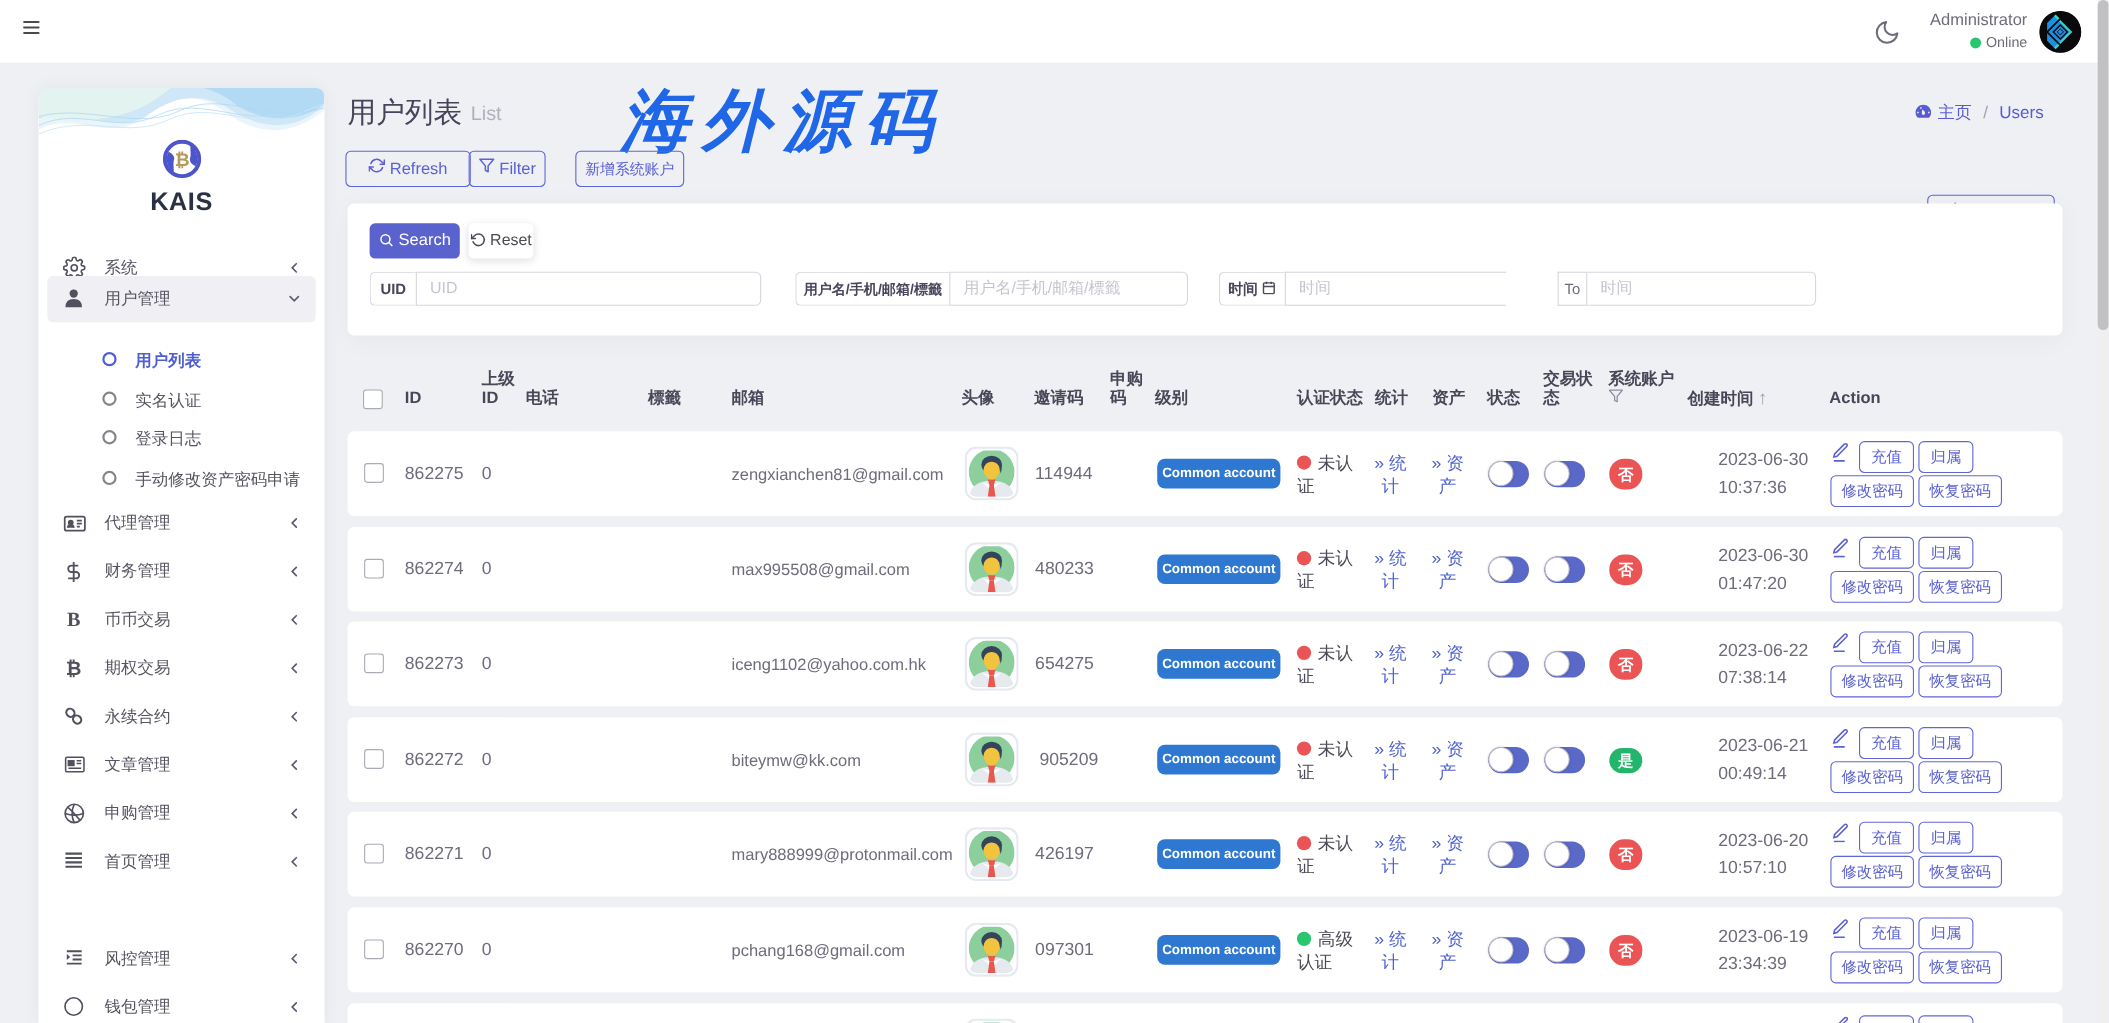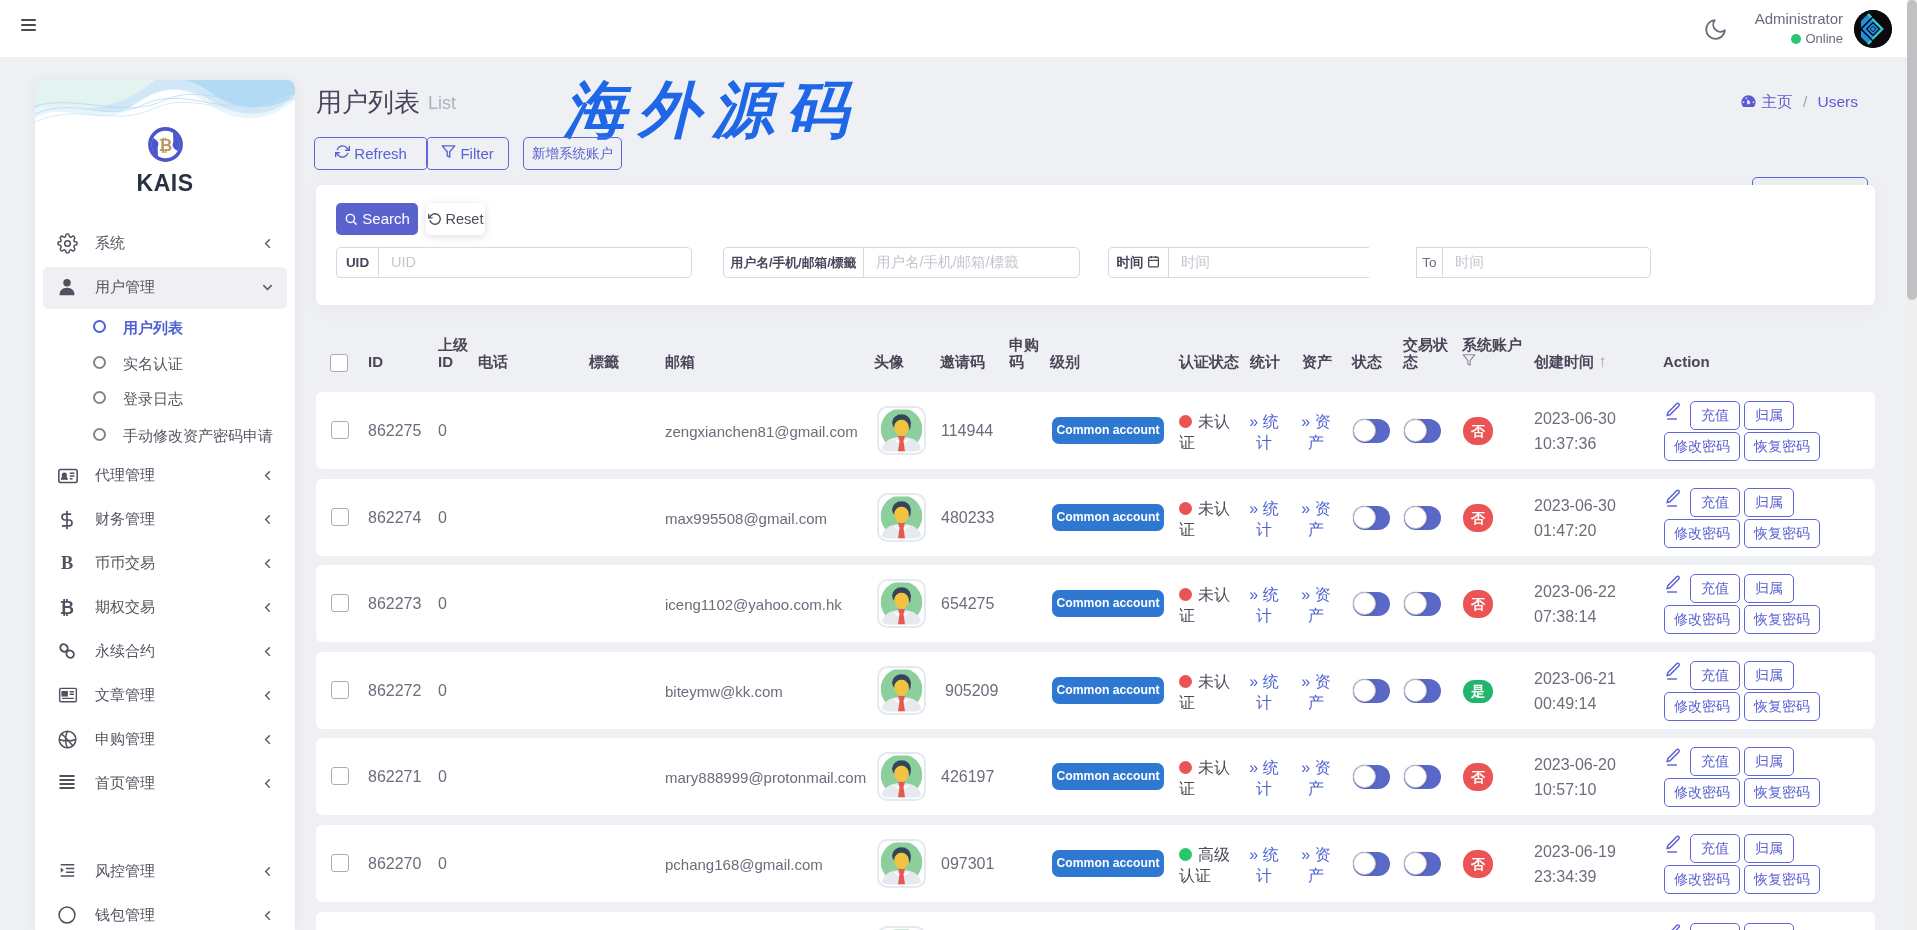--- a/index.html
+++ b/index.html
@@ -56,21 +56,21 @@
 .row { position:absolute; left:316px; width:1559px; height:77px; background:#fff; border-radius:6px; }
 .cell { position:absolute; font-size:16px; color:#6e6b7b; }
 .ckb { position:absolute; width:18px; height:18px; border:1px solid #abaab6; border-radius:3px; background:#fff; }
 .badge-ca { position:absolute; width:112px; height:27px; background:#2e78d2; border-radius:7px; color:#fff; font-size:12.2px; font-weight:bold; text-align:center; line-height:27px; white-space:nowrap; }
 .vdot { display:inline-block; width:13px; height:13px; border-radius:50%; vertical-align:-1px; margin-right:6px; }
 .link2 { color:#5064cf; font-size:16px; line-height:21px; }
 .toggle { position:absolute; width:37px; height:24px; background:#5a68c8; border-radius:12px; }
 .toggle .knob { position:absolute; left:0px; top:0px; width:23px; height:23px; background:#fff; border:0.5px solid #b9b9c8; border-radius:50%; box-shadow:0 0 2px rgba(0,0,0,.25); }
 .sysbadge { position:absolute; width:30px; height:28px; border-radius:13.5px; color:#fff; font-size:14px; font-weight:bold; text-align:center; line-height:28px; }
 .abtn { position:absolute; height:29px; border:1px solid #5f66d8; border-radius:5px; color:#5a61d2; font-size:14px; text-align:center; background:#fff; }
-.dt { line-height:25px; font-size:16px; color:#6e6b7b; }
+.dt { line-height:25px; font-size:16px; color:#6e6b7b;margin-left:28px; }
 
 
 #sbTrack { position:absolute; right:0; top:0; width:10px; height:930px; background:#efeff0; }
 #sbThumb { position:absolute; right:0; top:0; width:10px; height:300px; background:#c1c1c4; border-radius:5px; }
 </style>
 </head>
 <body>
 
 <div id="sidebar">
     <svg id="waves" viewBox="0 0 260 62" preserveAspectRatio="none">
@@ -92,21 +92,21 @@
 <div class="mitem " style="top:143px;">
       <div class="ic"><svg width="21" height="21" viewBox="0 0 24 24" fill="none" stroke="currentColor" stroke-width="1.7">
           <circle cx="12" cy="12" r="3.2"></circle>
           <path d="M19.4 15a1.65 1.65 0 0 0 .33 1.82l.06.06a2 2 0 0 1-2.83 2.83l-.06-.06a1.65 1.65 0 0 0-1.82-.33 1.65 1.65 0 0 0-1 1.51V21a2 2 0 0 1-4 0v-.09A1.65 1.65 0 0 0 9 19.4a1.65 1.65 0 0 0-1.82.33l-.06.06a2 2 0 0 1-2.83-2.83l.06-.06a1.65 1.65 0 0 0 .33-1.82 1.65 1.65 0 0 0-1.51-1H3a2 2 0 0 1 0-4h.09A1.65 1.65 0 0 0 4.6 9a1.65 1.65 0 0 0-.33-1.82l-.06-.06a2 2 0 0 1 2.83-2.83l.06.06a1.65 1.65 0 0 0 1.82.33H9a1.65 1.65 0 0 0 1-1.51V3a2 2 0 0 1 4 0v.09a1.65 1.65 0 0 0 1 1.51 1.65 1.65 0 0 0 1.82-.33l.06-.06a2 2 0 0 1 2.83 2.83l-.06.06a1.65 1.65 0 0 0-.33 1.82V9a1.65 1.65 0 0 0 1.51 1H21a2 2 0 0 1 0 4h-.09a1.65 1.65 0 0 0-1.51 1z"></path>
         </svg></div>
       <div class="tx">系统</div>
       <div class="ar"><svg width="15" height="15" viewBox="0 0 24 24" fill="none" stroke="#5e5873" stroke-width="2.4" stroke-linecap="round">
           <path d="M15 6l-6 6 6 6"></path>
         </svg></div>
     </div>
-    <div class="mitem active" style="top:187px;padding-left:46px;">
+    <div class="mitem active" style="top:171px;padding-left:46px;">
       <div class="ic"><svg width="20" height="20" viewBox="0 0 24 24" fill="currentColor">
           <circle cx="12" cy="7" r="4.5"></circle>
           <path d="M3,22 Q3,13 12,13 Q21,13 21,22 Z"></path>
         </svg></div>
       <div class="tx">用户管理</div>
       <div class="ar"><svg width="15" height="15" viewBox="0 0 24 24" fill="none" stroke="#5e5873" stroke-width="2.4" stroke-linecap="round">
           <path d="M6 9l6 6 6-6"></path>
         </svg></div>
     </div>
     <div class="sub on" style="top:230px;">
@@ -255,21 +255,21 @@
 <div id="wmark">海外源码</div>
 <div id="breadcrumb"><svg width="17" height="17" viewBox="0 0 24 24" fill="#595bd4" style="vertical-align:-3px; margin-right:5px;">
       <path d="M12 3C6.5 3 2 7.5 2 13c0 2.4.9 4.6 2.3 6.3.2.2.5.4.8.4h13.8c.3 0 .6-.1.8-.4C21.1 17.6 22 15.4 22 13c0-5.5-4.5-10-10-10zm1.5 12.6c-.8.8-2.2.8-3 0-.8-.8-.6-5.1.4-6.4l2.7 2.6c.8.8.7 3 0 3.8zM6 14H4v-2h2v2zm2.9-5.3L7.5 7.3l1.4-1.4 1.4 1.4-1.4 1.4zM20 14h-2v-2h2v2z"></path>
     </svg>主页 <span class="sep">/</span> Users</div>
 
 <div class="obtn" style="left:314px; top:137px; width:114px; line-height:31px;"><svg class="bi" width="15" height="15" viewBox="0 0 24 24" fill="none" stroke="#5a61d2" stroke-width="2.2" stroke-linecap="round" stroke-linejoin="round">
       <path d="M23 4v6h-6"></path>
       <path d="M1 20v-6h6"></path>
       <path d="M3.51 9a9 9 0 0 1 14.85-3.36L23 10M1 14l4.64 4.36A9 9 0 0 0 20.49 15"></path>
     </svg> Refresh</div>
-<div class="obtn" style="left:426px; top:137px; width:83px; line-height:31px;"><svg class="bi" width="15" height="15" viewBox="0 0 24 24" fill="none" stroke="#5a61d2" stroke-width="2.2" stroke-linejoin="round">
+<div class="obtn" style="left:426px; top:137px; width:70px; line-height:31px;"><svg class="bi" width="15" height="15" viewBox="0 0 24 24" fill="none" stroke="#5a61d2" stroke-width="2.2" stroke-linejoin="round">
       <path d="M22 3H2l8 9.46V19l4 2v-8.54L22 3z"></path>
     </svg> Filter</div>
 <div class="obtn" style="left:523px; top:137px; width:99px; line-height:31px; font-size:13.5px;">新增系统账户</div>
 <div class="obtn" style="left:1752px; top:137px; width:116px; line-height:31px;margin-top:40px;"><svg class="bi" width="15" height="15" viewBox="0 0 24 24" fill="none" stroke="#5a61d2" stroke-width="2.2" stroke-linecap="round" stroke-linejoin="round">
       <path d="M21 15v4a2 2 0 0 1-2 2H5a2 2 0 0 1-2-2v-4"></path>
       <path d="M7 10l5 5 5-5"></path>
       <path d="M12 15V3"></path>
     </svg> Export <svg class="bi" width="13" height="13" viewBox="0 0 24 24" fill="none" stroke="#5a61d2" stroke-width="2.4" stroke-linecap="round">
       <path d="M6 9l6 6 6-6"></path>
     </svg></div>

